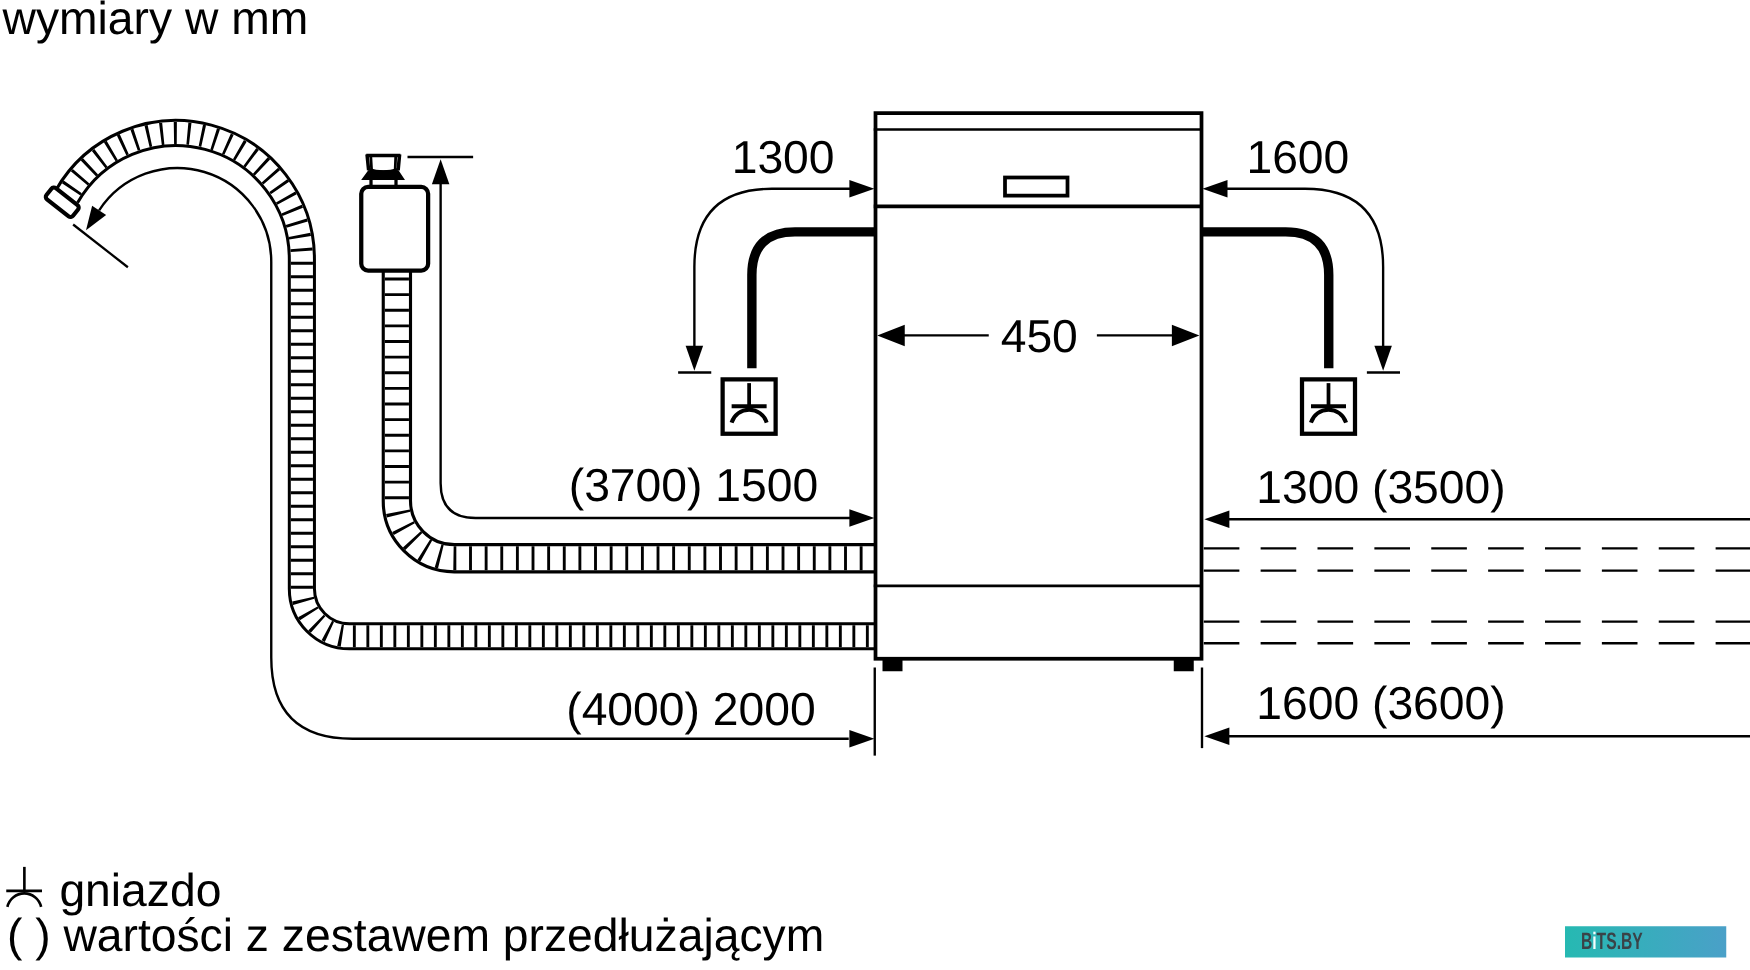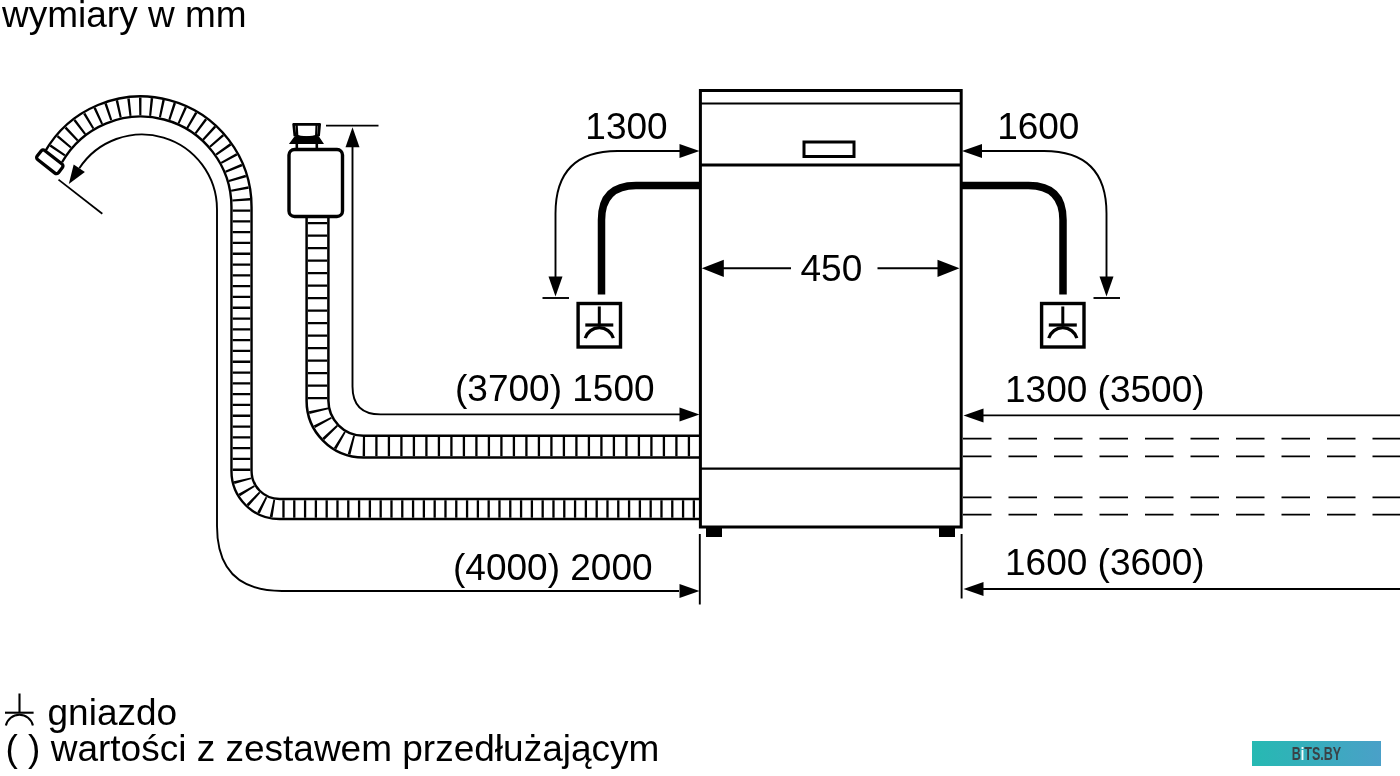--- a/index.html
+++ b/index.html
@@ -1,18 +1,18 @@
 <!DOCTYPE html>
 <html><head>
 <meta charset="utf-8">
 <style>
 html,body{margin:0;padding:0;background:#fff;width:1400px;height:776px;overflow:hidden}
 svg text{font-family:"Liberation Sans",sans-serif}
 #wm{position:absolute;left:1252px;top:741px;width:129px;height:25px;
-background:linear-gradient(90deg,#26b9b2,#4aa0c8);display:flex;align-items:center;justify-content:center}
+background:linear-gradient(90deg,#26b9b2,#4aa0c8);display:flex;align-items:center;justify-content:flex-start}
 #wm span{font-family:"Liberation Sans",sans-serif;font-weight:bold;font-size:19px;color:#3a4247;
 letter-spacing:0;transform:scaleX(0.66);white-space:nowrap}
 #wm .i{color:#f4fdfd}
 </style>
 </head>
 <body>
 <svg width="1400" height="776" viewBox="0 0 1400 776">
 <rect x="0" y="0" width="1400" height="776" fill="#fff"></rect>
 <path d="M 79.3 168.3 A 75 75 0 0 1 217 209.5 V 526 Q 217 591 282 591 H 679" fill="none" stroke="#000" stroke-width="1.9"></path>
 <polygon points="68.8,184.1 73.7,164.6 84.9,172.0" fill="#000"></polygon>

